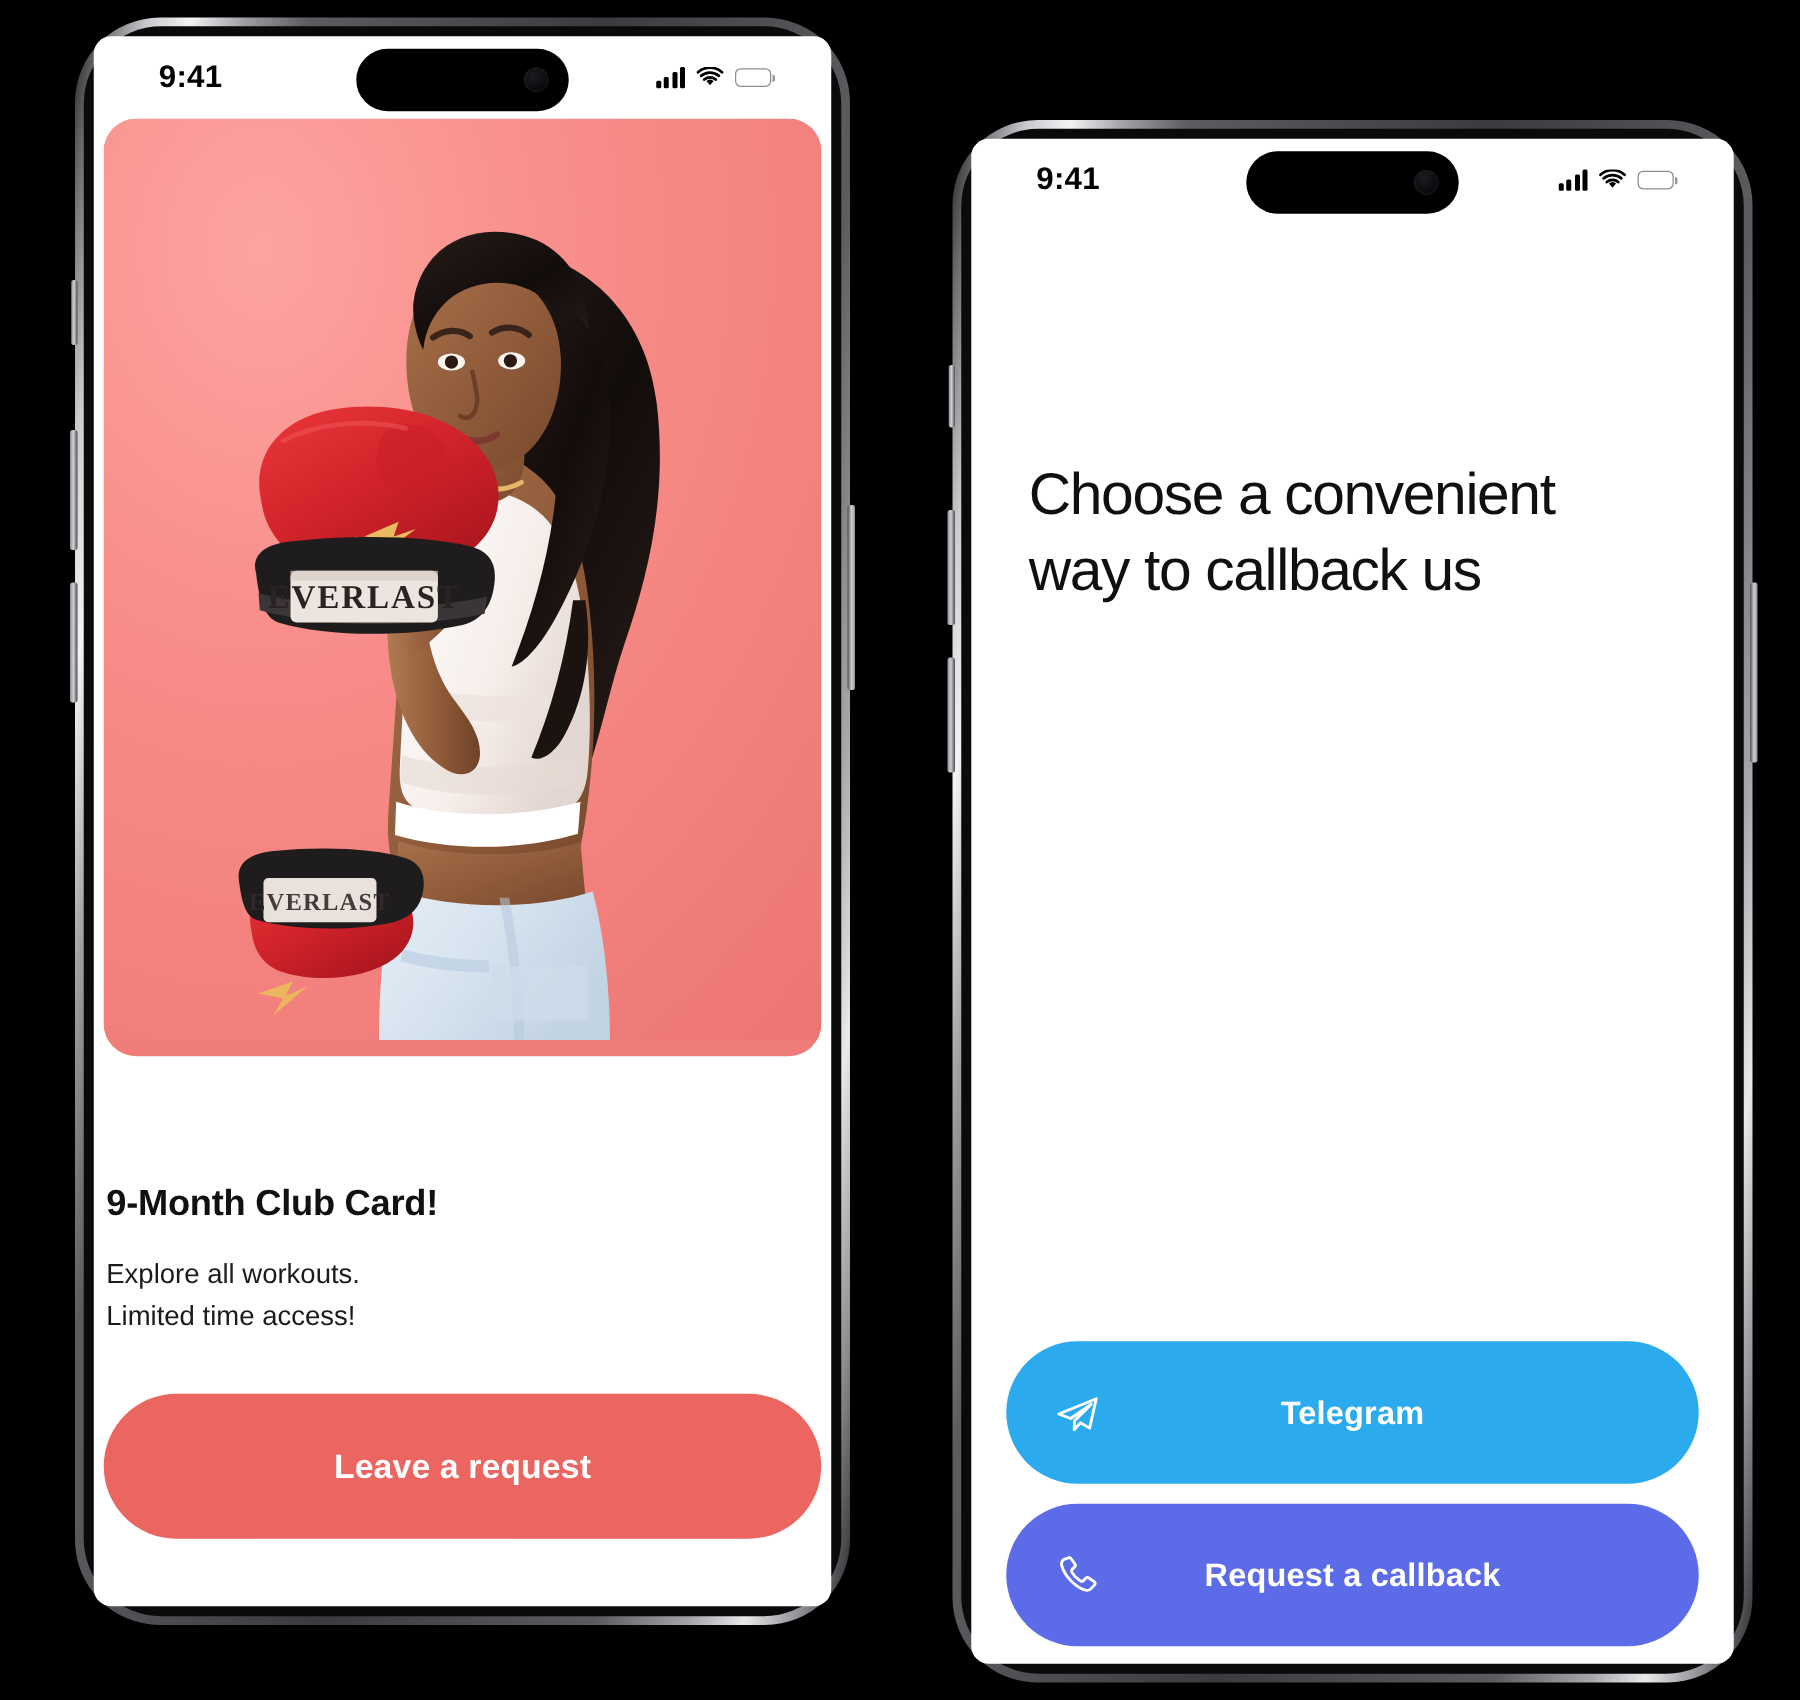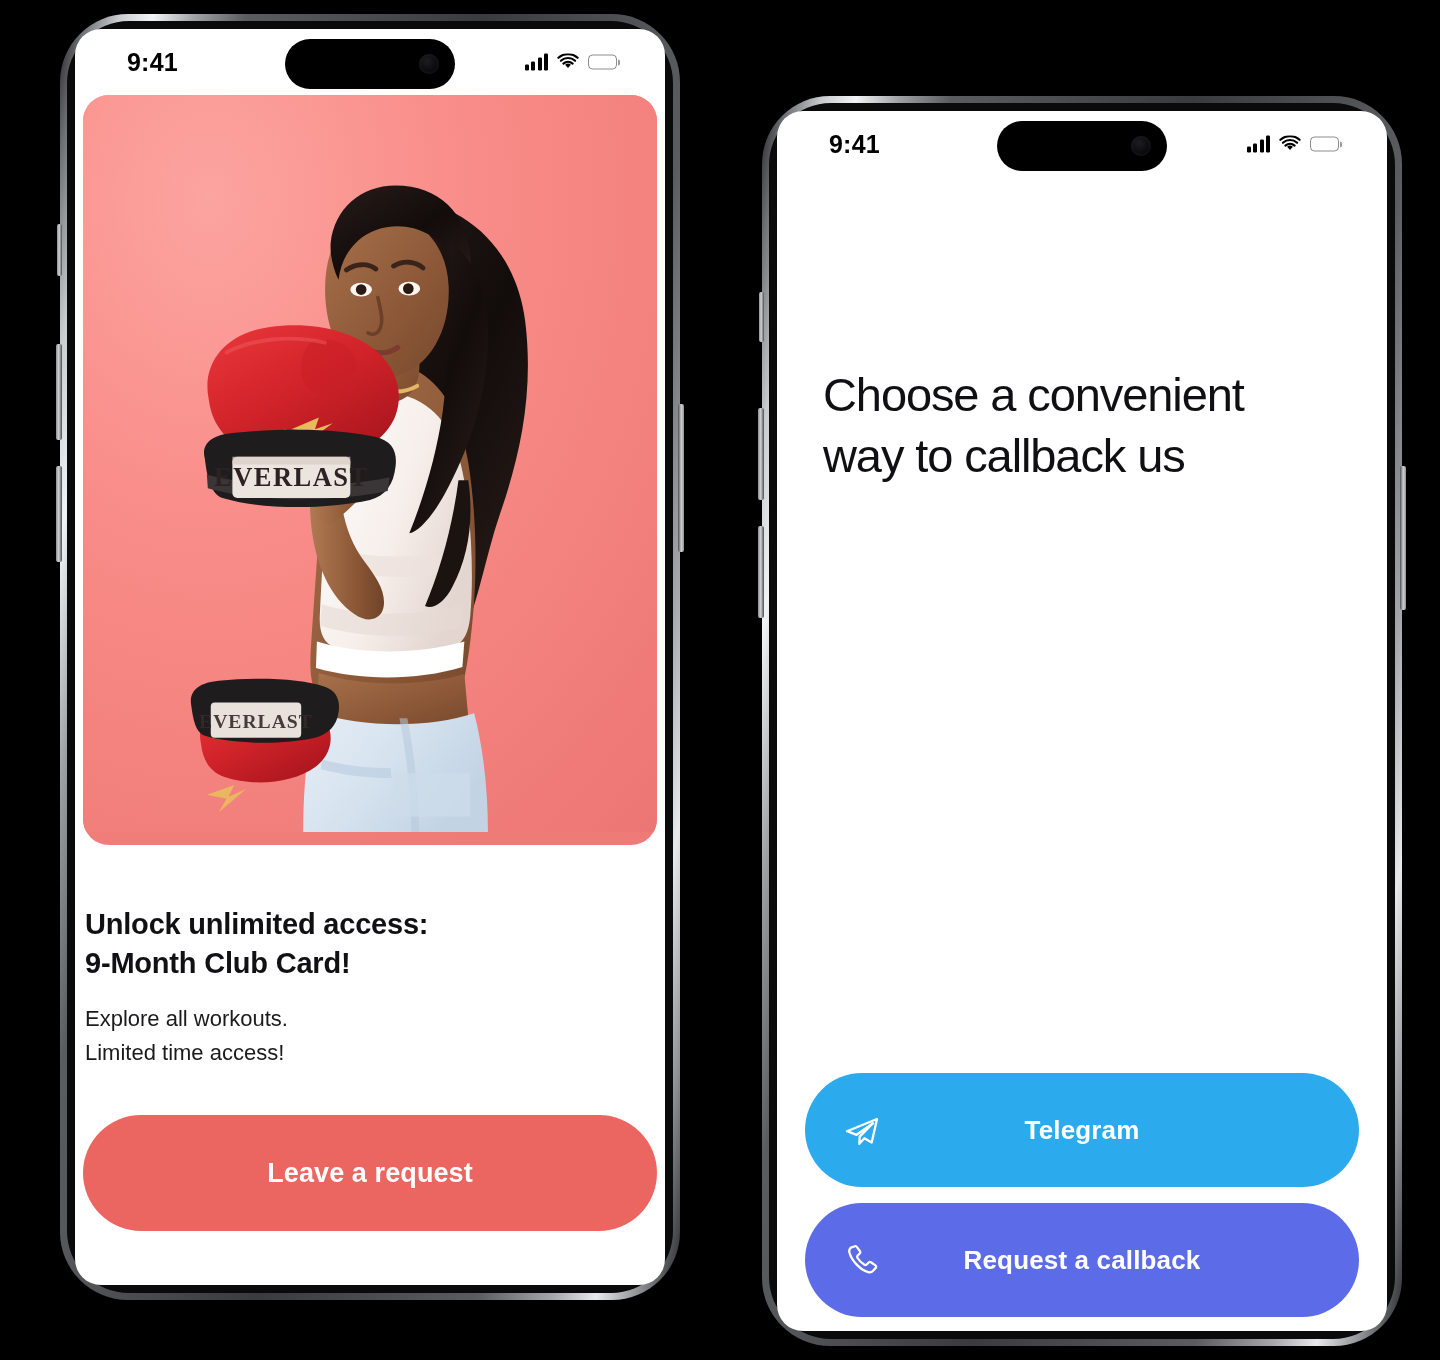--- a/index.html
+++ b/index.html
@@ -19,21 +19,21 @@
       #9fa1a5 16%, #5a5c5f 22%, #3a3b3e 50%,
       #5a5c5f 76%, #a6a8ac 85%, #e8e9ea 90%,
       #8e9094 95%, #232326 100%);
     box-shadow:0 10px 44px rgba(0,0,0,.85);
   }
   .phone .bezel {
     position:absolute; inset:7px; border-radius:62px;
     background:#0a0a0b;
   }
   .phone .screen {
-    position:absolute; inset:15px; border-radius:26px;
+    position:absolute; inset:15px; border-radius:14px;
     background:#ffffff; overflow:hidden;
   }
   .side-btn { position:absolute; background:linear-gradient(90deg,#8d8f93,#cfd1d4 45%,#4c4e51); border-radius:2px; }
   .side-btn.right { background:linear-gradient(270deg,#8d8f93,#cfd1d4 45%,#4c4e51); }
 
   
   #phone-left { left:60px; top:14px; width:620px; height:1286px; }
   
   #phone-right { left:762px; top:96px; width:640px; height:1250px; }
 
@@ -276,21 +276,21 @@
                 <rect x="130" y="618" width="92" height="36" rx="4" fill="#e9e1db"></rect>
                 <text x="176" y="644" text-anchor="middle" font-family="'Liberation Serif', serif" font-weight="700" font-size="20" letter-spacing="1" fill="#342a2b" opacity=".9">EVERLAST</text>
                 <path d="M126 712l28 -10 -6 12 18 -8 -28 24 8 -14z" fill="#e9bb5d" opacity=".9"></path>
               </g>
             </g>
           </svg>
         </div>
 
         <div class="promo">
           <h1>
-            <span>Unlock unlimited access:</span><br>
+            <br>
             <span>9-Month Club Card!</span>
           </h1>
           <p>
             <span>Explore all workouts.</span><br>
             <span>Limited time access!</span>
           </p>
         </div>
 
         <div class="cta-wrap">
           <button class="cta" id="cta-btn" style="background: rgb(236, 102, 97);">Leave a request</button>

